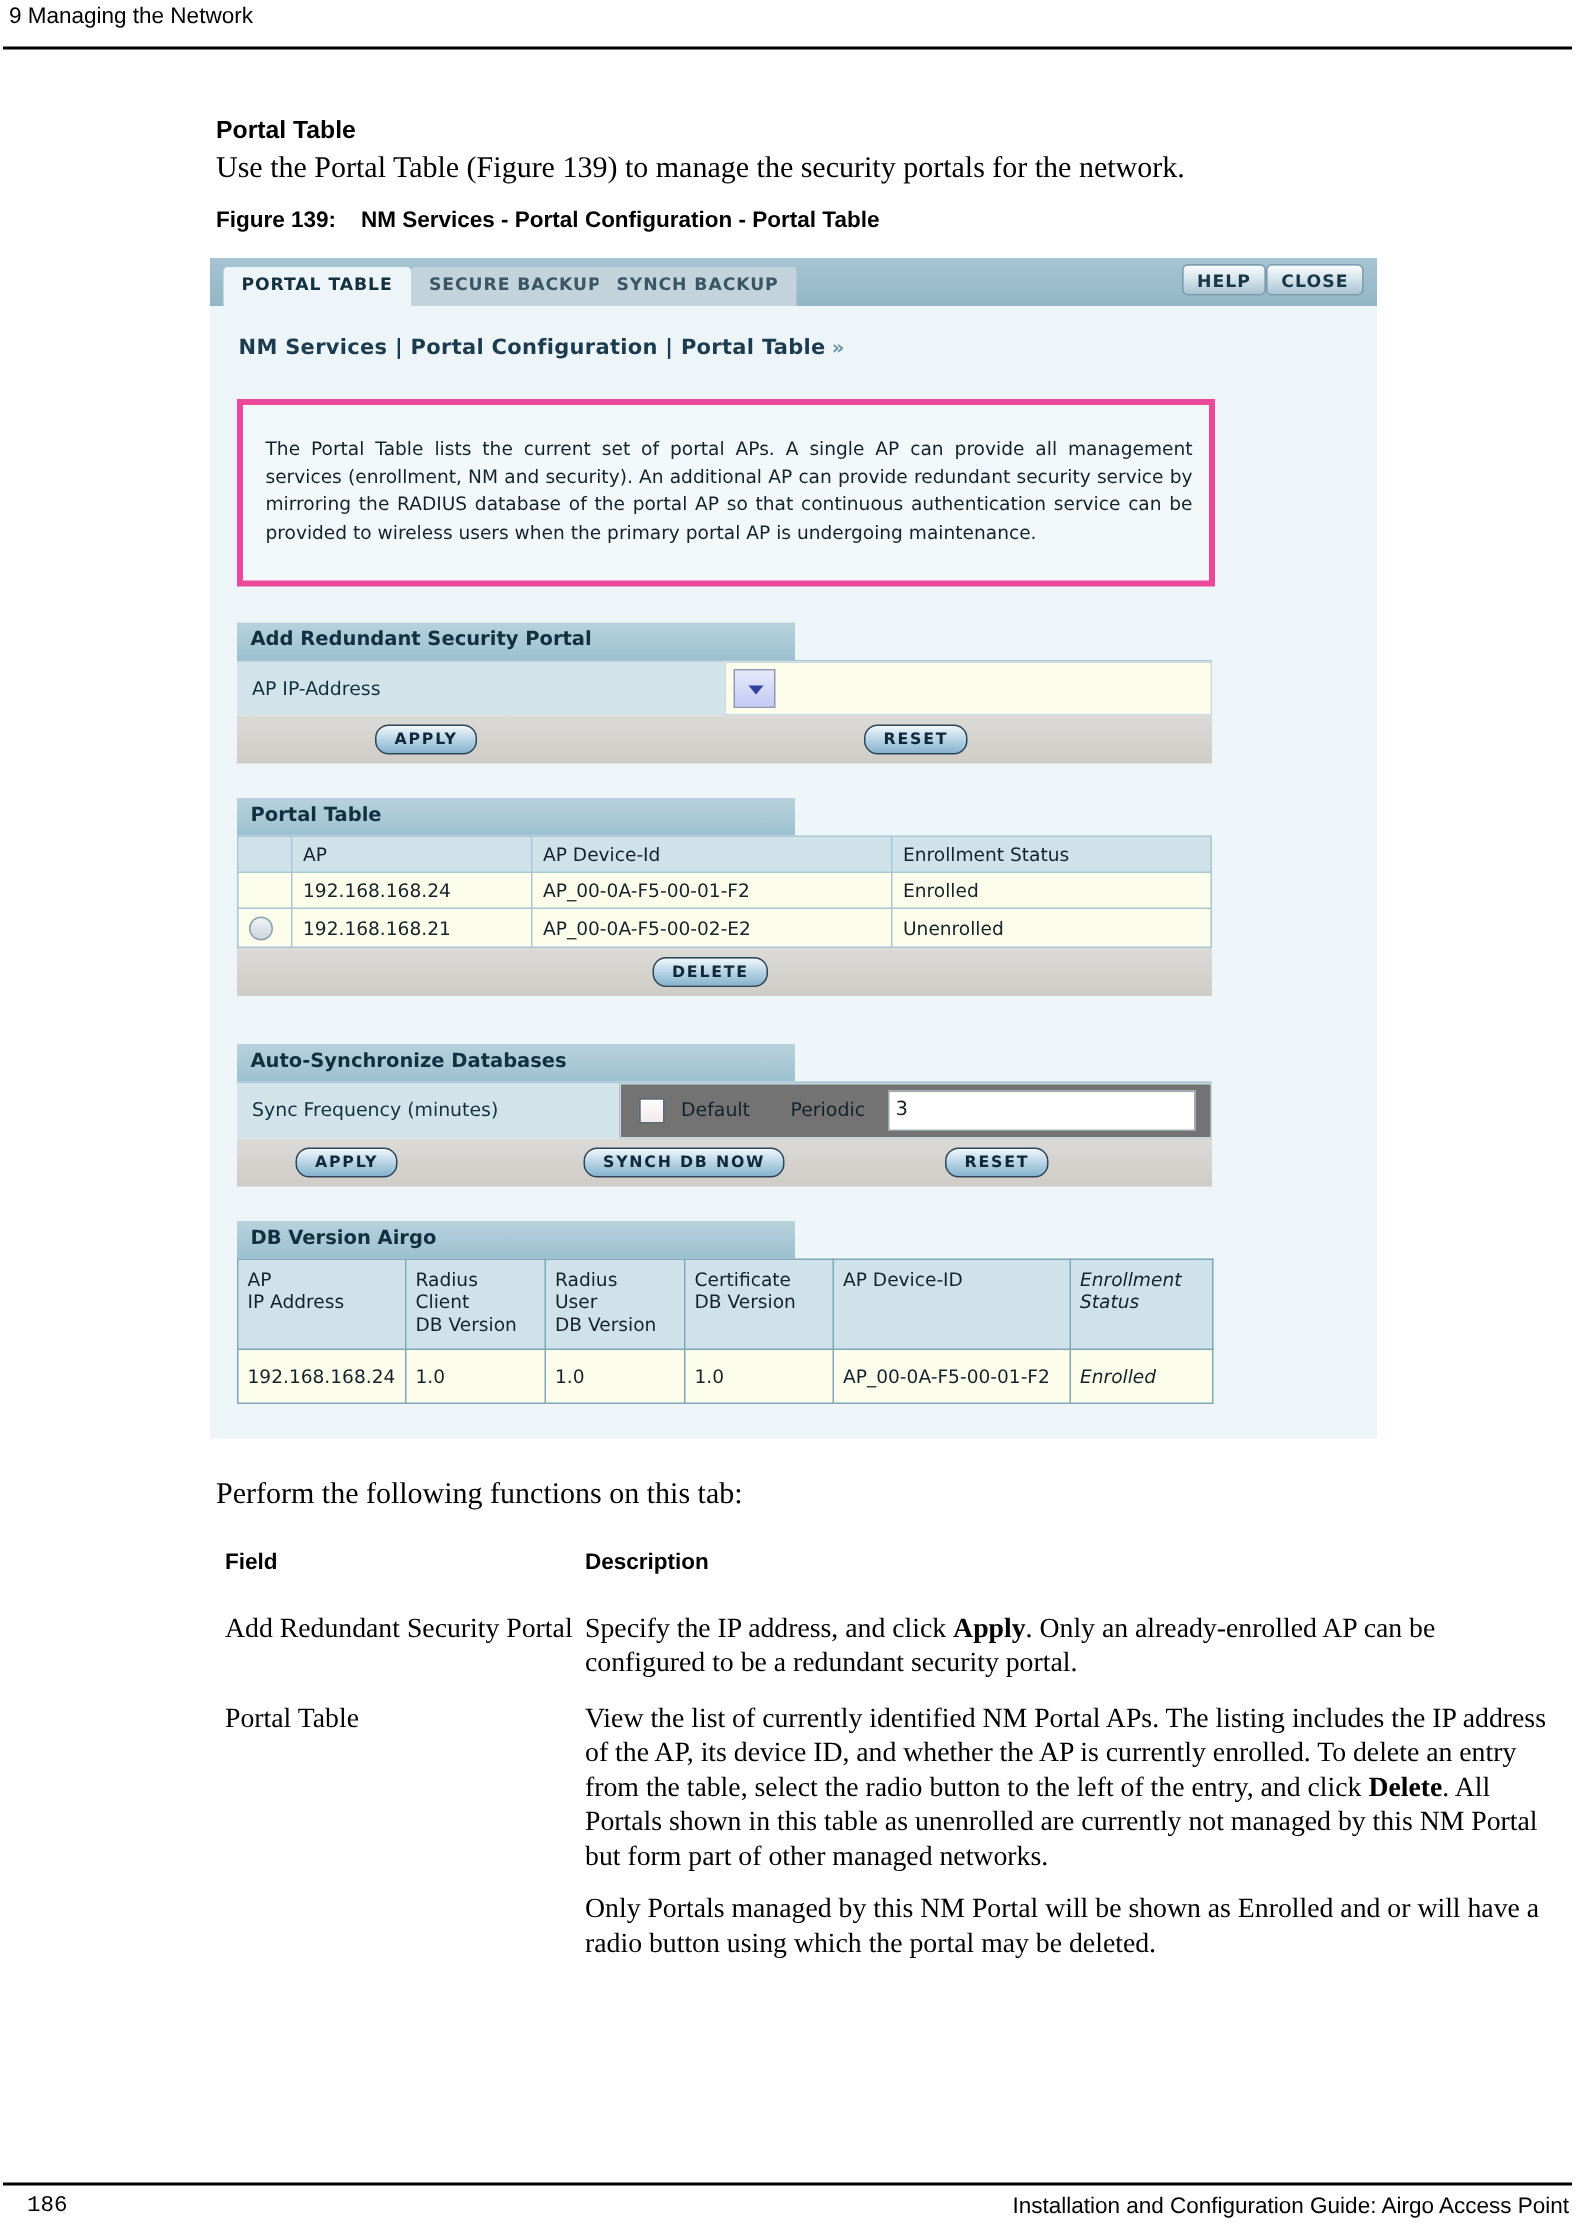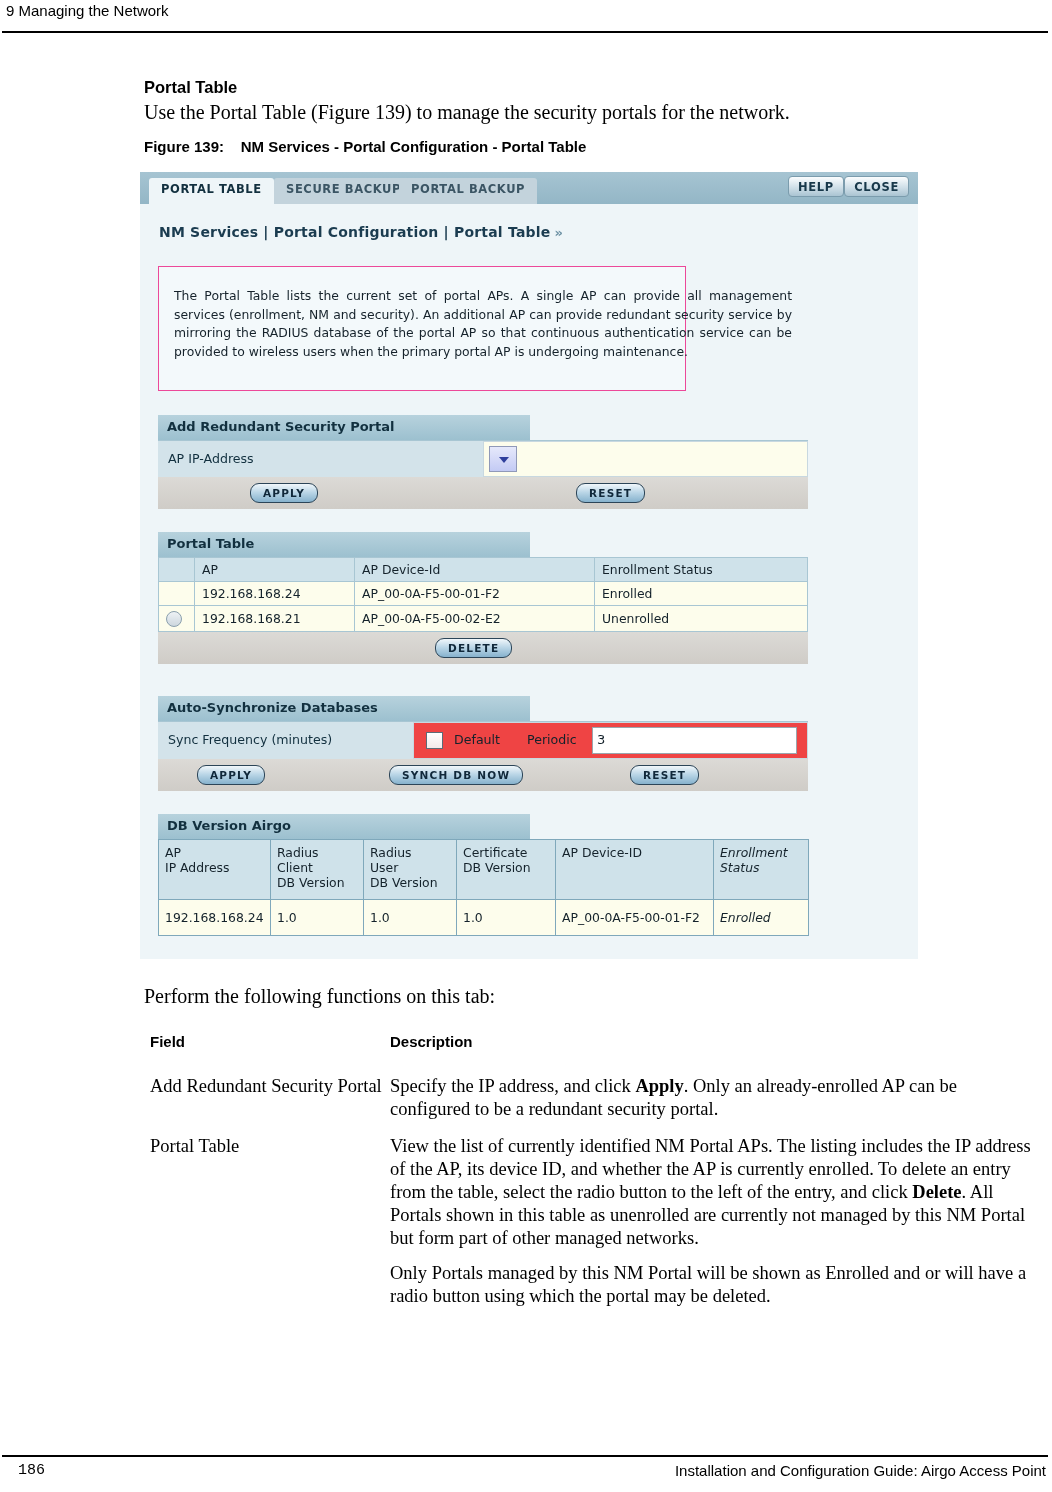--- a/index.html
+++ b/index.html
@@ -132,23 +132,23 @@
   }
   .breadcrumb .chev {
     color: #6b90a3;
     font-size: 13px;
     padding-left: 4px;
   }
 
   .infobox {
     position: absolute;
     left: 18px; top: 94px;
-    width: 528px;
+    width: 652px;
     height: 125px;
-    border: 1px solid #ec4899;
+    border: 4px solid #ec4899;
     background: #f3f9fb;
     box-sizing: border-box;
   }
   .infobox p {
     margin: 0;
     position: absolute;
     left: 15px; top: 20px;
     width: 618px;
     font-size: 12.4px;
     line-height: 18.5px;
@@ -271,21 +271,21 @@
   .p-sync .lbl {
     position: absolute;
     left: 10px; top: 10px;
     font-size: 12.6px;
     color: #12303f;
   }
   .p-sync .valuecell {
     position: absolute;
     left: 255px; top: 0;
     width: 395px; height: 37px;
-    background: #ef4444;
+    background: #737373;
     border: 1px solid #c8d8e0;
     box-sizing: border-box;
   }
   .checkbox {
     position: absolute;
     left: 12px; top: 9px;
     width: 17px; height: 17px;
     background: linear-gradient(#ffffff, #f3e9e9);
     border: 1px solid #5c6b77;
     box-sizing: border-box;
@@ -405,21 +405,21 @@
 
 <div class="section-title">Portal Table</div>
 <div class="intro-para">Use the Portal Table (Figure 139) to manage the security portals for the network.</div>
 <div class="fig-caption">Figure 139:    NM Services - Portal Configuration - Portal Table</div>
 
 <div class="shot">
 
   <div class="shot-tabbar">
     <div class="tab active tab-0">PORTAL TABLE</div>
     <div class="tab inactive tab-1">SECURE BACKUP</div>
-    <div class="tab inactive tab-2">PORTAL BACKUP</div>
+    <div class="tab inactive tab-2">SYNCH BACKUP</div>
     <div class="hdr-btn btn-help">HELP</div>
     <div class="hdr-btn btn-close">CLOSE</div>
   </div>
 
   <div class="breadcrumb">
     <span>NM Services | Portal Configuration | Portal Table</span><span class="chev">»</span>
   </div>
 
   <div class="infobox">
     <p>The Portal Table lists the current set of portal APs. A single AP can provide all management services (enrollment, NM and security). An additional AP can provide redundant security service by mirroring the RADIUS database of the portal AP so that continuous authentication service can be provided to wireless users when the primary portal AP is undergoing maintenance.</p>

